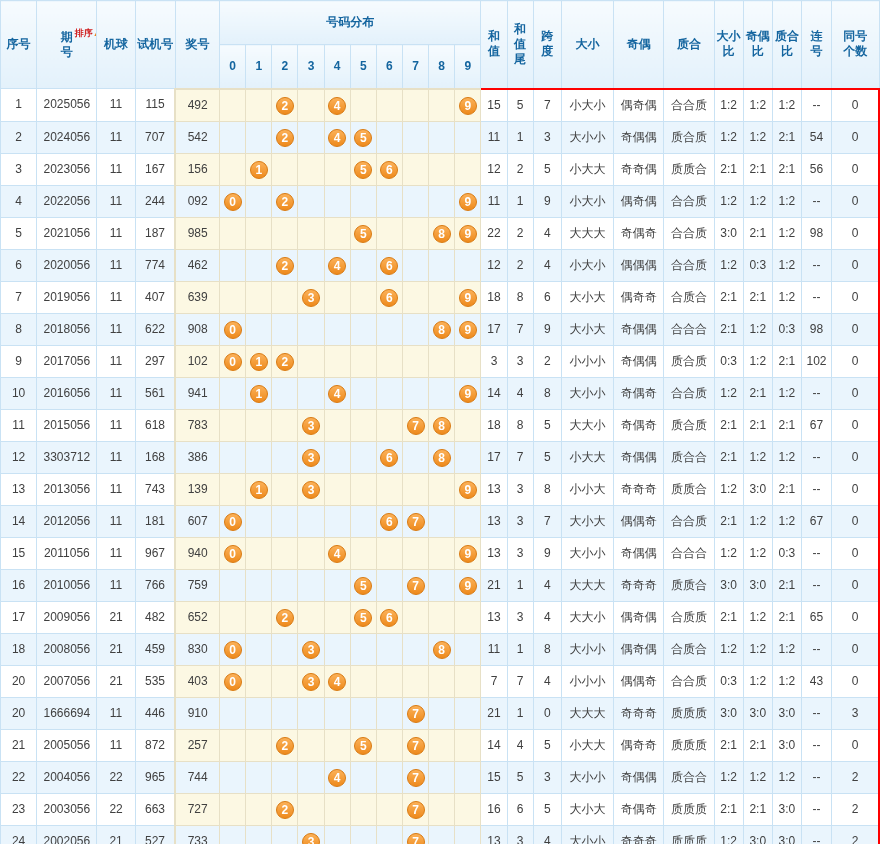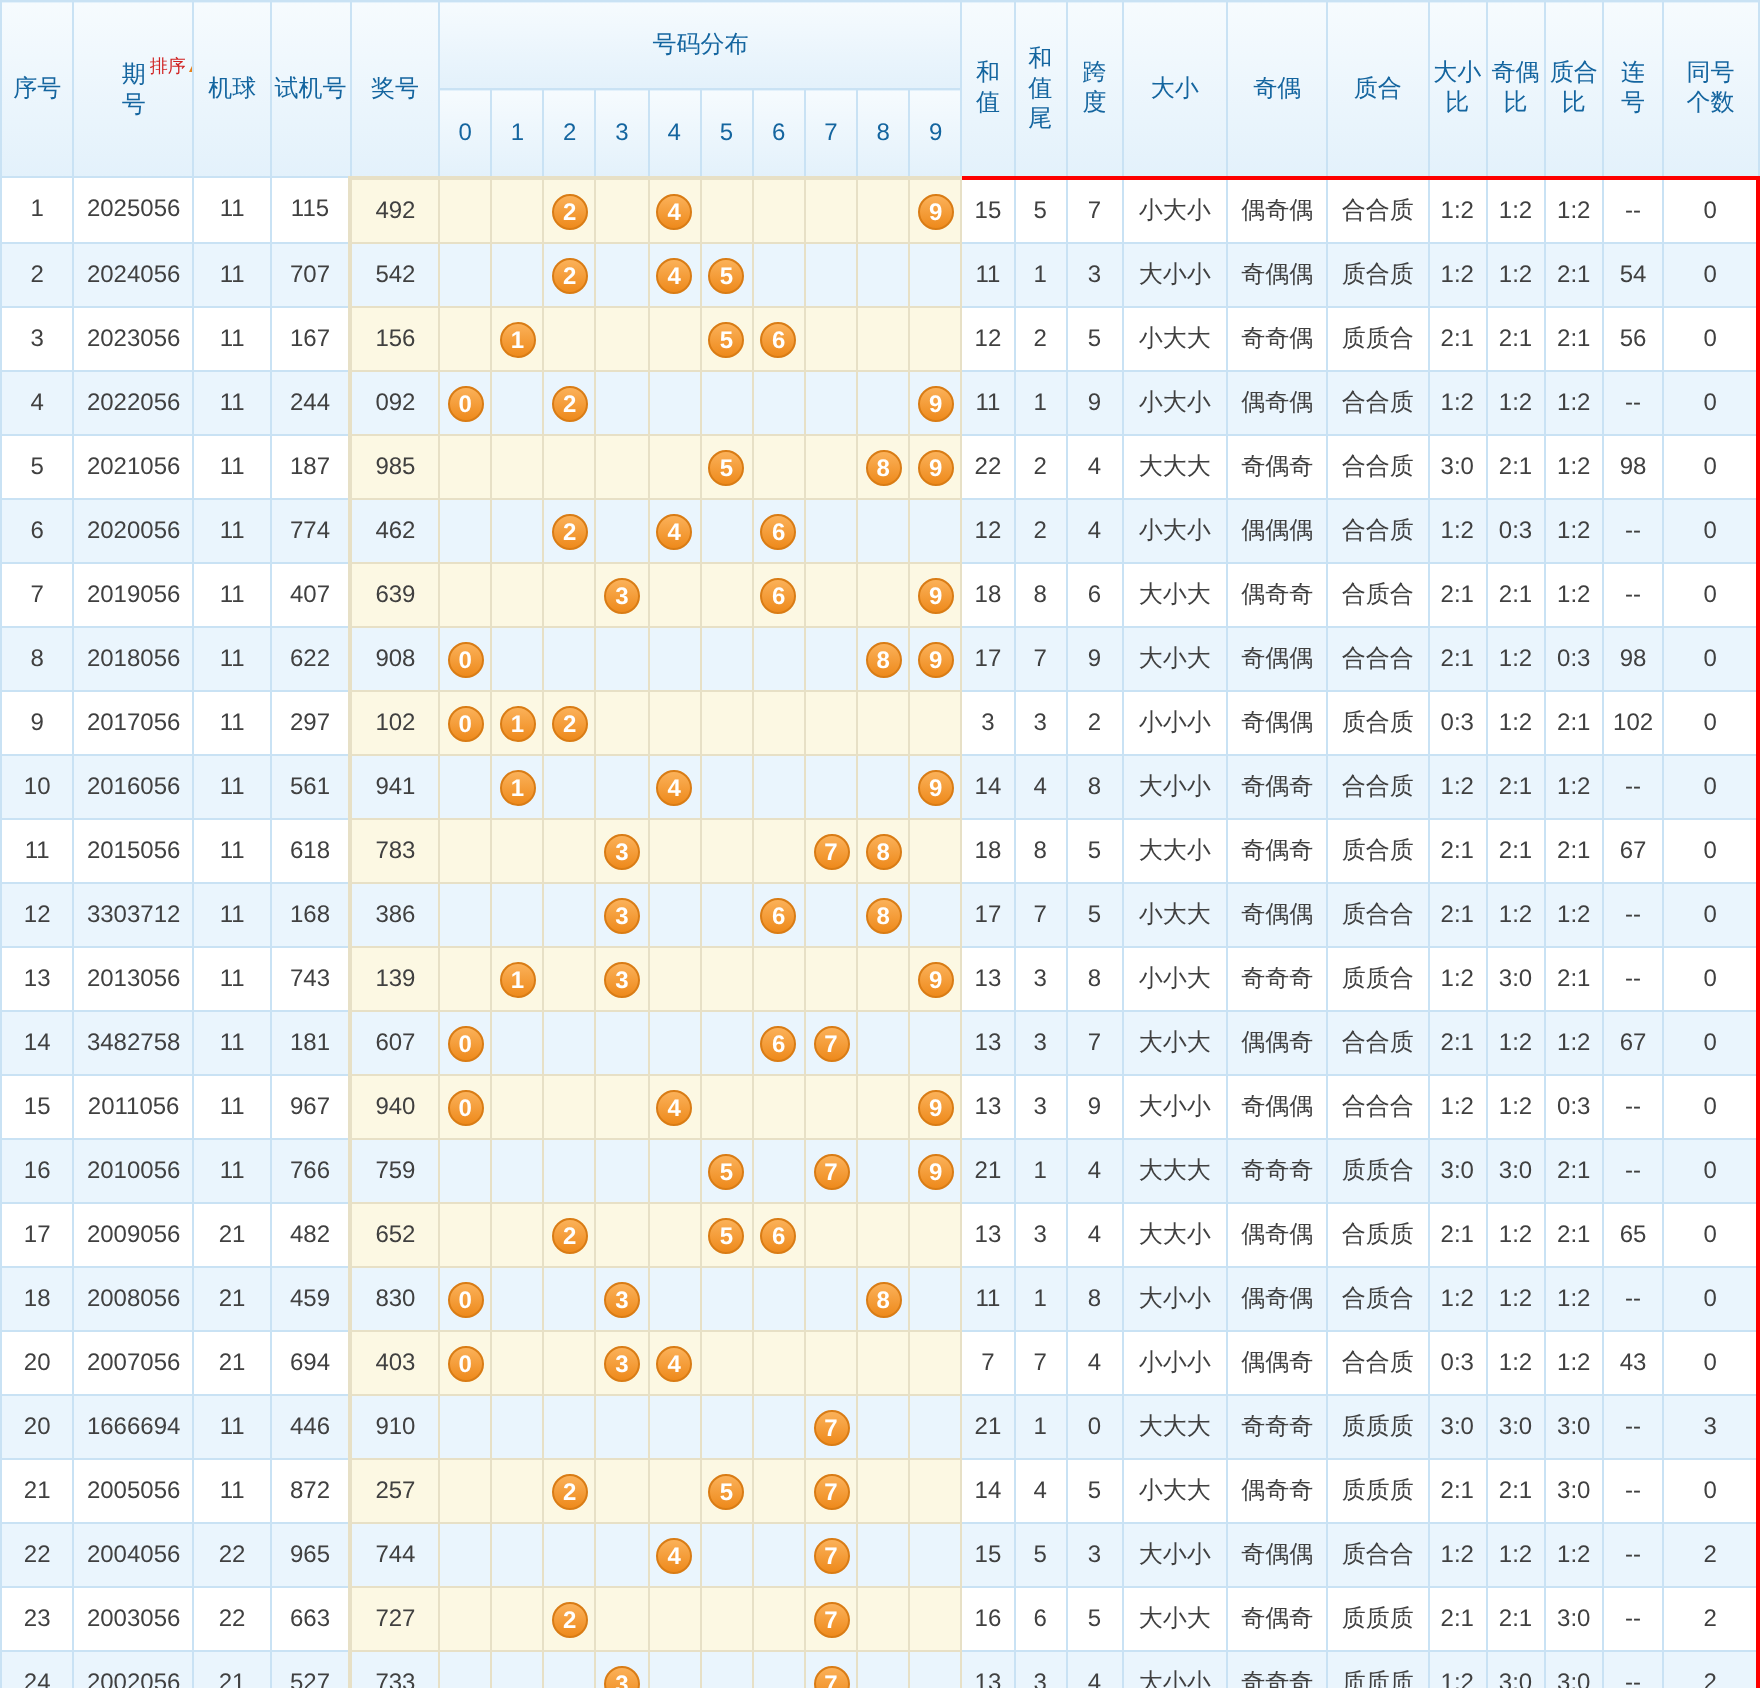--- a/index.html
+++ b/index.html
@@ -18,21 +18,21 @@
   th, td {
     border:1px solid #C9E2F4;
     text-align:center;
     vertical-align:middle;
     overflow:hidden;
     padding:0;
   }
   thead th {
     background:linear-gradient(180deg,#F6FBFE 0%,#E3F1FB 100%);
     color:#14659F;
-    font-weight:normal;
+    font-weight:bold;
     font-size:12px;
     height:44px;
   }
   .ml { white-space:pre-line; line-height:15px; display:inline-block; }
   tbody td { height:31px; line-height:31px; background:#FFFFFF; }
   tbody tr.alt td { background:#EAF5FD; }
   tbody td.cream { background:#FCF8E3; border-color:#E7E0C6; line-height:30px; }
   td.red-left  { border-left:2px solid #FE0000; }
   td.red-right { border-right:2px solid #FE0000; }
   td.red-top   { border-top:2px solid #FE0000;text-align:center; }
@@ -488,21 +488,21 @@
         <td>奇奇奇</td>
         <td>质质合</td>
         <td>1:2</td>
         <td>3:0</td>
         <td>2:1</td>
         <td>--</td>
         <td class="red-right">0</td>
       </tr>
       <tr class="alt">
         <td>14</td>
-        <td>3482758</td>
+        <td>2012056</td>
         <td>11</td>
         <td>181</td>
         <td class="cream red-left">607</td>
         <td class="cream"><span class="num-circle">0</span></td>
         <td class="cream"></td>
         <td class="cream"></td>
         <td class="cream"></td>
         <td class="cream"></td>
         <td class="cream"></td>
         <td class="cream"><span class="num-circle">6</span></td>
@@ -630,21 +630,21 @@
         <td>1:2</td>
         <td>1:2</td>
         <td>1:2</td>
         <td>--</td>
         <td class="red-right">0</td>
       </tr>
       <tr>
         <td>20</td>
         <td>2007056</td>
         <td>21</td>
-        <td>694</td>
+        <td>535</td>
         <td class="cream red-left">403</td>
         <td class="cream"><span class="num-circle">0</span></td>
         <td class="cream"></td>
         <td class="cream"></td>
         <td class="cream"><span class="num-circle">3</span></td>
         <td class="cream"><span class="num-circle">4</span></td>
         <td class="cream"></td>
         <td class="cream"></td>
         <td class="cream"></td>
         <td class="cream"></td>

